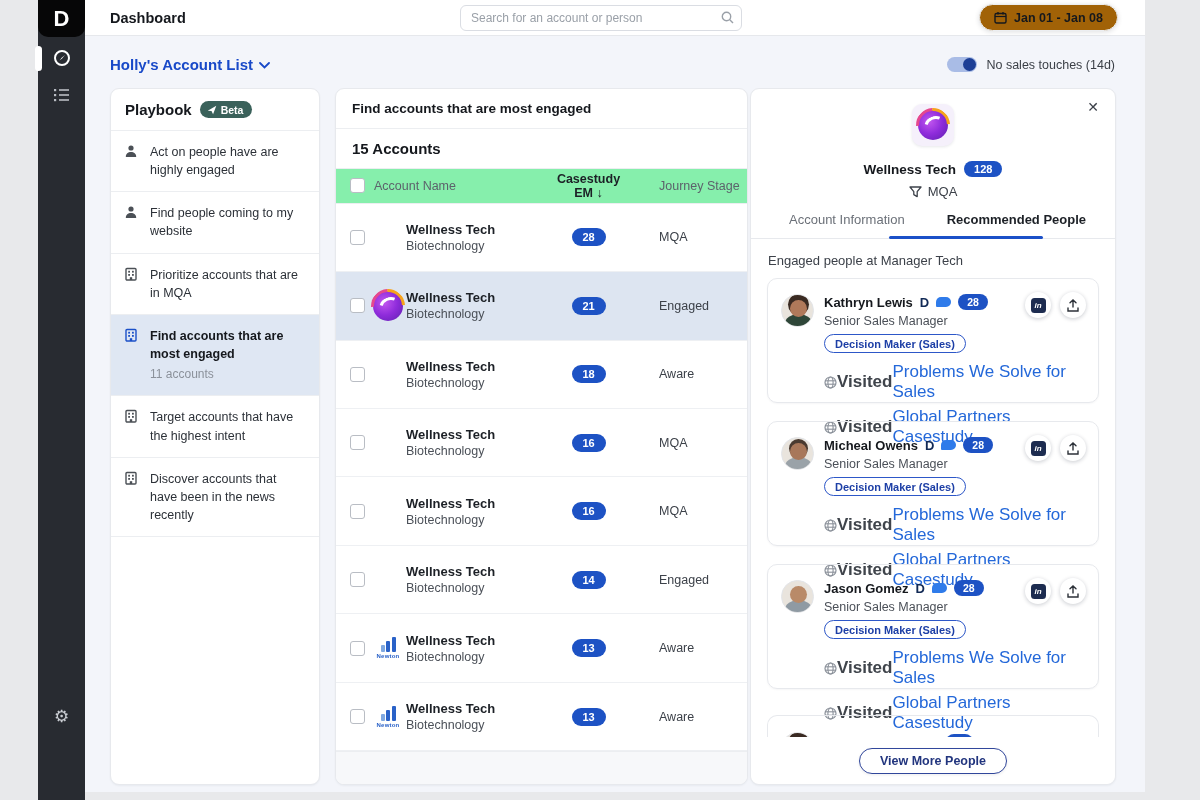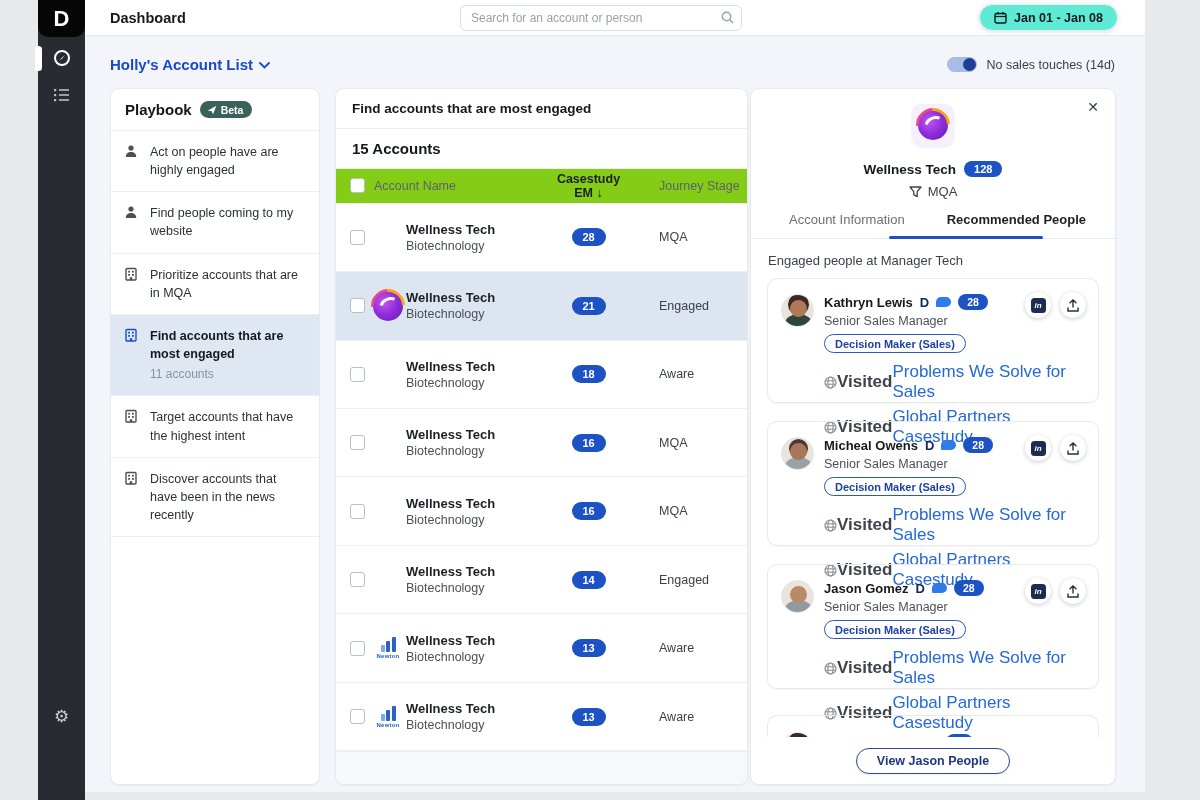--- a/index.html
+++ b/index.html
@@ -14,21 +14,21 @@
   .rail-icon { position:absolute; left:0; width:47px; display:flex; justify-content:center; }
   .gear-glyph { color:#c9ccd2; font-size:17px; line-height:1; }
 
   
   .topbar { position:absolute; left:85px; top:0; width:1060px; height:36px; background:#fff; border-bottom:1px solid #e6e8ec; }
   .topbar-title { position:absolute; left:25px; top:10px; font-size:14.5px; font-weight:700; color:#15181d; }
   .search-wrap { position:absolute; left:375px; top:5px; width:282px; height:26px; }
   .search-input { width:100%; height:100%; border:1px solid #dadde3; border-radius:6px; padding:0 28px 0 10px; font-size:12px; color:#3a3f46; font-family:"Liberation Sans",sans-serif; background:#fff; outline:none; }
   .search-input::placeholder { color:#9aa0a8; }
   .search-icon { position:absolute; right:8px; top:6px; }
-  .date-btn { position:absolute; right:27px; top:4px; height:27px; background:#5eead4; border:1px solid #eceef1; border-radius:14px; box-shadow:0 1px 5px rgba(20,25,40,.14); display:flex; align-items:center; gap:7px; padding:0 14px; cursor:pointer; }
+  .date-btn { position:absolute; right:27px; top:4px; height:27px; background:#a16207; border:1px solid #eceef1; border-radius:14px; box-shadow:0 1px 5px rgba(20,25,40,.14); display:flex; align-items:center; gap:7px; padding:0 14px; cursor:pointer; }
   .date-btn span { font-size:12.5px; font-weight:700; color:#15181d; }
 
   
   .content { position:absolute; left:85px; top:36px; width:1060px; height:756px; background:#f3f5fa; }
   .list-title { position:absolute; left:25px; top:20px; display:flex; align-items:center; gap:6px; cursor:pointer; }
   .list-title span { color:#1849c8; font-size:15px; font-weight:700; }
   .toggle-row { position:absolute; right:30px; top:21px; display:flex; align-items:center; gap:9px; }
   .toggle { width:30px; height:15px; border-radius:8px; background:#a9bce6; position:relative; cursor:pointer; }
   .toggle-knob { position:absolute; right:1px; top:1px; width:13px; height:13px; border-radius:50%; background:#1d3f96; }
   .toggle-label { font-size:12.5px; color:#3a3f46; }
@@ -43,21 +43,21 @@
   .pb-item { display:flex; gap:10px; padding:12px 13px; border-bottom:1px solid #eceef1; font-size:12.5px; line-height:1.45; color:#2c3138; cursor:pointer; }
   .pb-item .pb-ic { flex:0 0 16px; padding-top:1px; }
   .pb-item.selected { background:#dfe7f3; font-weight:700; color:#15181d; }
   .pb-sub { font-weight:400; color:#8b919a; font-size:12px; margin-top:3px; }
 
   
   .table-card { position:absolute; left:250px; top:52px; width:413px; height:697px; overflow:hidden; display:flex; flex-direction:column; }
   .table-title { padding:12px 16px; font-size:13.5px; font-weight:700; color:#15181d; border-bottom:1px solid #eceef1; }
   .table-count { padding:11px 16px; font-size:15px; font-weight:700; color:#15181d; border-bottom:1px solid #eceef1; }
   .trow { display:grid; grid-template-columns:22px 34px 140px 85px 1fr; align-items:center; padding-left:14px; }
-  .thead { height:35px; background:#84cc16; border-bottom:1px solid #eceef1; }
+  .thead { height:35px; background:#86efac; border-bottom:1px solid #eceef1; }
   .thead .th { font-size:12.5px; color:#5c626b; }
   .th-name { grid-column:2/4; padding-left:2px; }
   .th-em { grid-column:4/5; text-align:center; font-weight:700; color:#1c2026 !important; }
   .th-stage { padding-left:28px; }
   .checkbox { width:15px; height:15px; border:1.5px solid #b9bdc4; border-radius:3px; background:#fff; cursor:pointer; }
   .data-row { height:69px; border-bottom:1px solid #eef0f3; background:#fff; }
   .data-row.selected { background:#dde5f1; }
   .acc-name { font-size:13px; font-weight:700; color:#1c2026; }
   .acc-ind { font-size:12.5px; color:#4b5058; margin-top:2px; }
   .em-badge { width:34px; height:18px; margin:0 auto; background:#1d52c4; color:#fff; border-radius:9px; font-size:11px; font-weight:700; display:flex; align-items:center; justify-content:center; }
@@ -624,16 +624,16 @@
     </div>
 
     <div class="partial-card">
       <div class="avatar av-1">
           <i></i>
         </div>
       <span class="p-badge">&nbsp;&nbsp;&nbsp;</span>
     </div>
 
     <div class="panel-foot">
-      <button class="view-more-btn">View Jason People</button>
+      <button class="view-more-btn">View More People</button>
     </div>
   </div>
 </div>
 
 </body></html>

